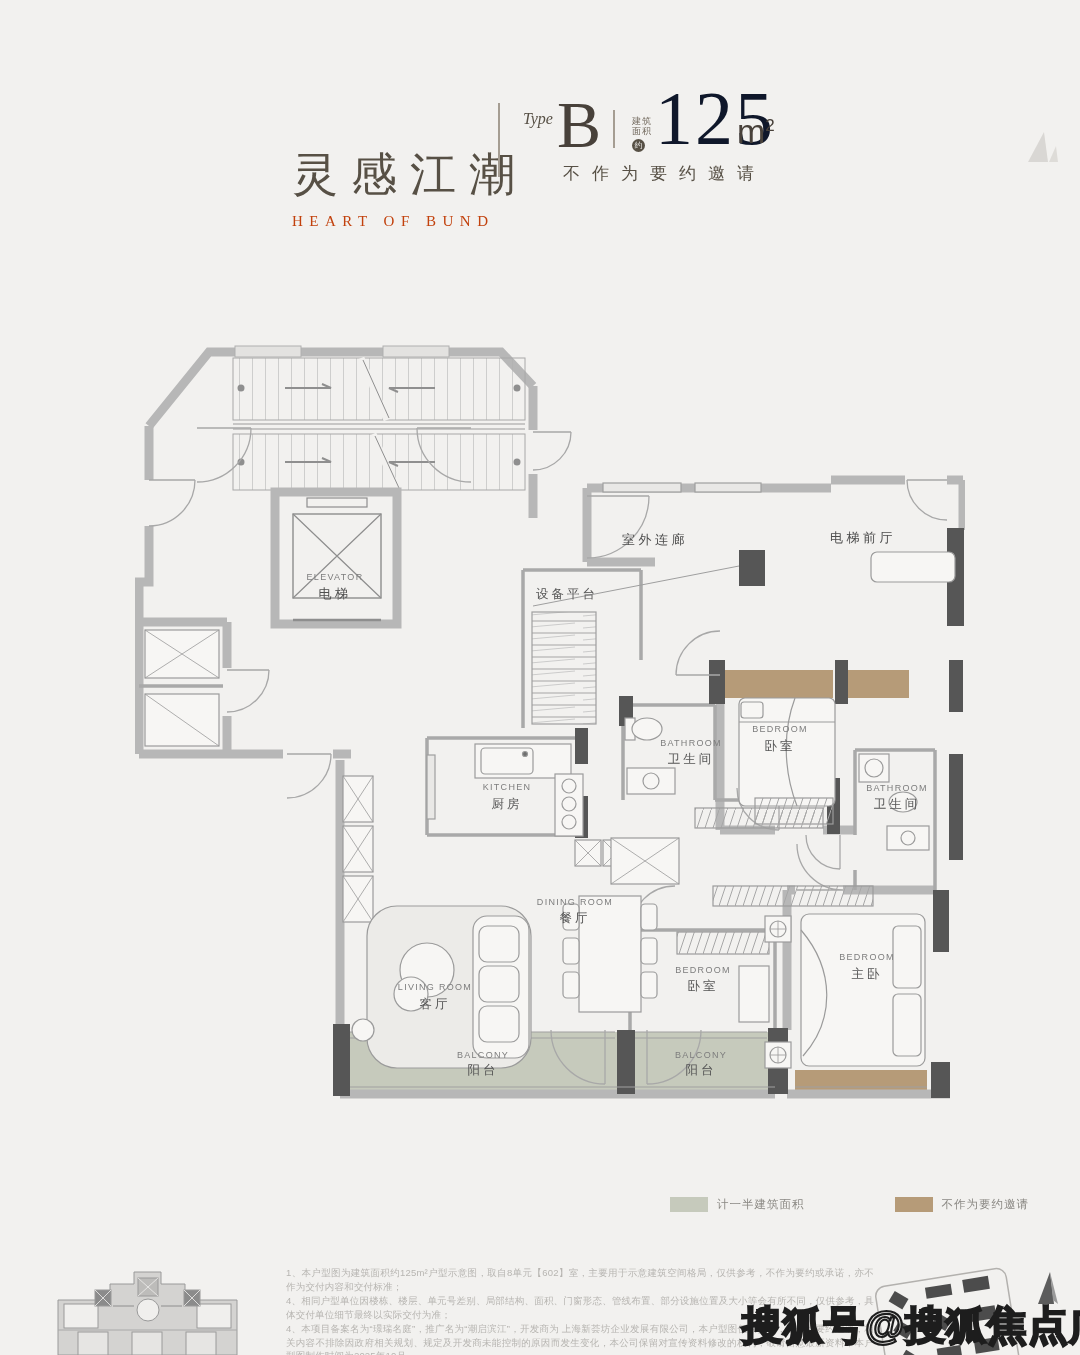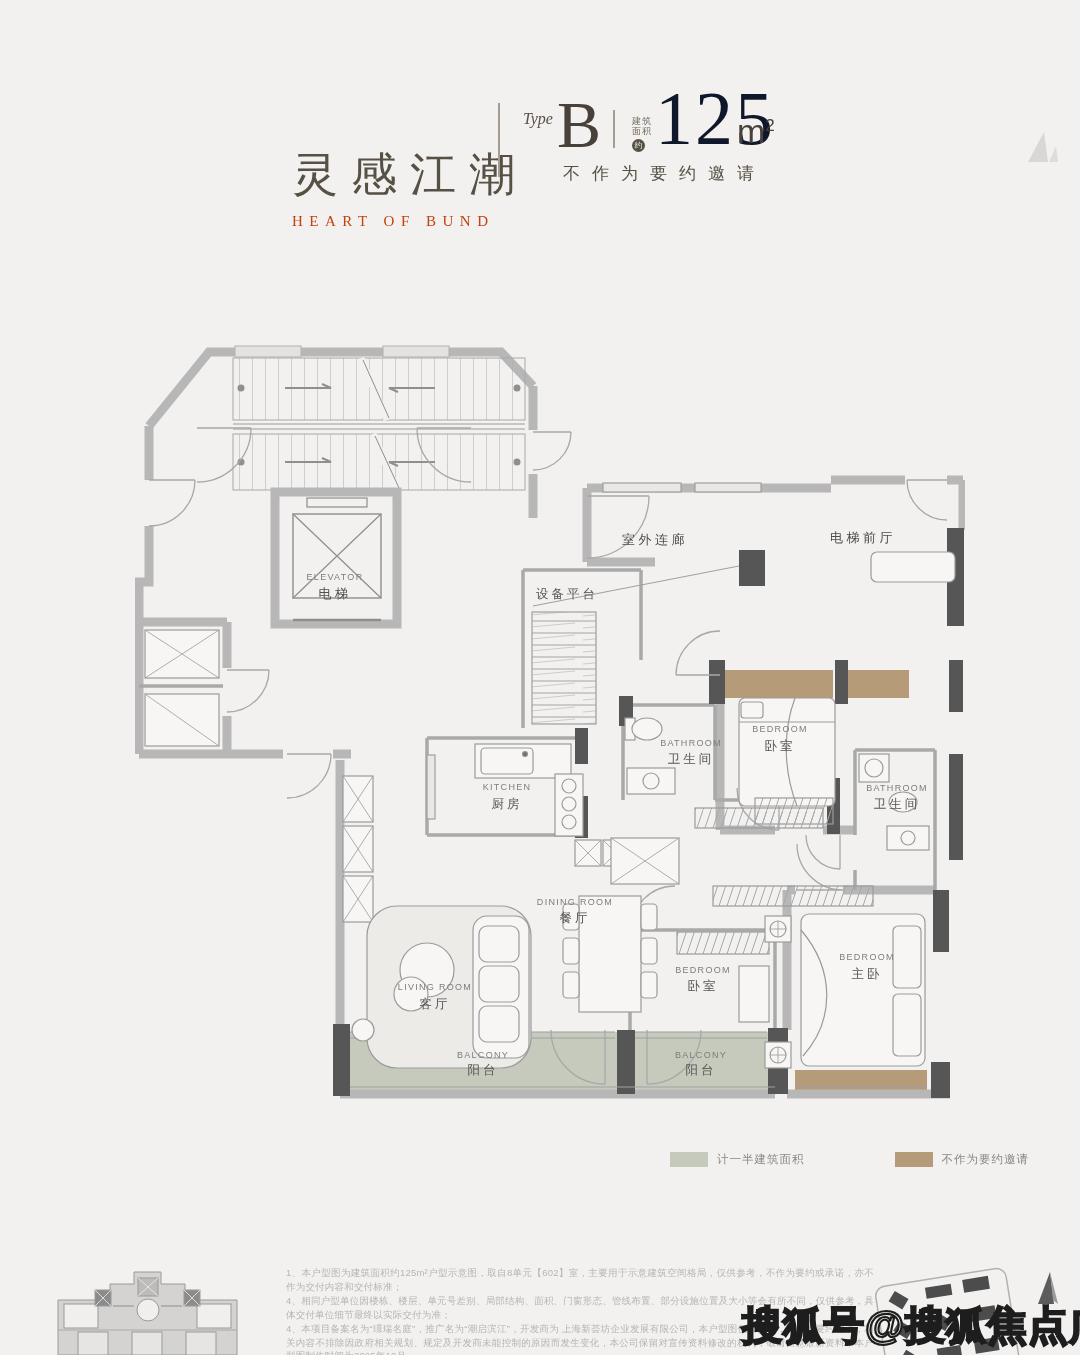--- a/index.html
+++ b/index.html
@@ -299,21 +299,21 @@
       <text class="lcn" x="568" y="660">卧室</text>
       <text class="len" x="732" y="630">BEDROOM</text>
       <text class="lcn" x="732" y="648">主卧</text>
       <text class="len" x="348" y="728">BALCONY</text>
       <text class="lcn" x="348" y="744">阳台</text>
       <text class="len" x="566" y="728">BALCONY</text>
       <text class="lcn" x="566" y="744">阳台</text>
     </g>
   </svg>
 
-  <div class="abs legend" style="left:670px;top:1152px;">
+  <div class="abs legend" style="left:670px;top:1197px;">
     <div class="leg-item">
       <span class="sw" style="background: rgb(198, 202, 188);"></span>
       <span class="leg-label">计一半建筑面积</span>
     </div>
     <div class="leg-item">
       <span class="sw" style="background: rgb(182, 155, 120);"></span>
       <span class="leg-label">不作为要约邀请</span>
     </div>
   </div>
 

